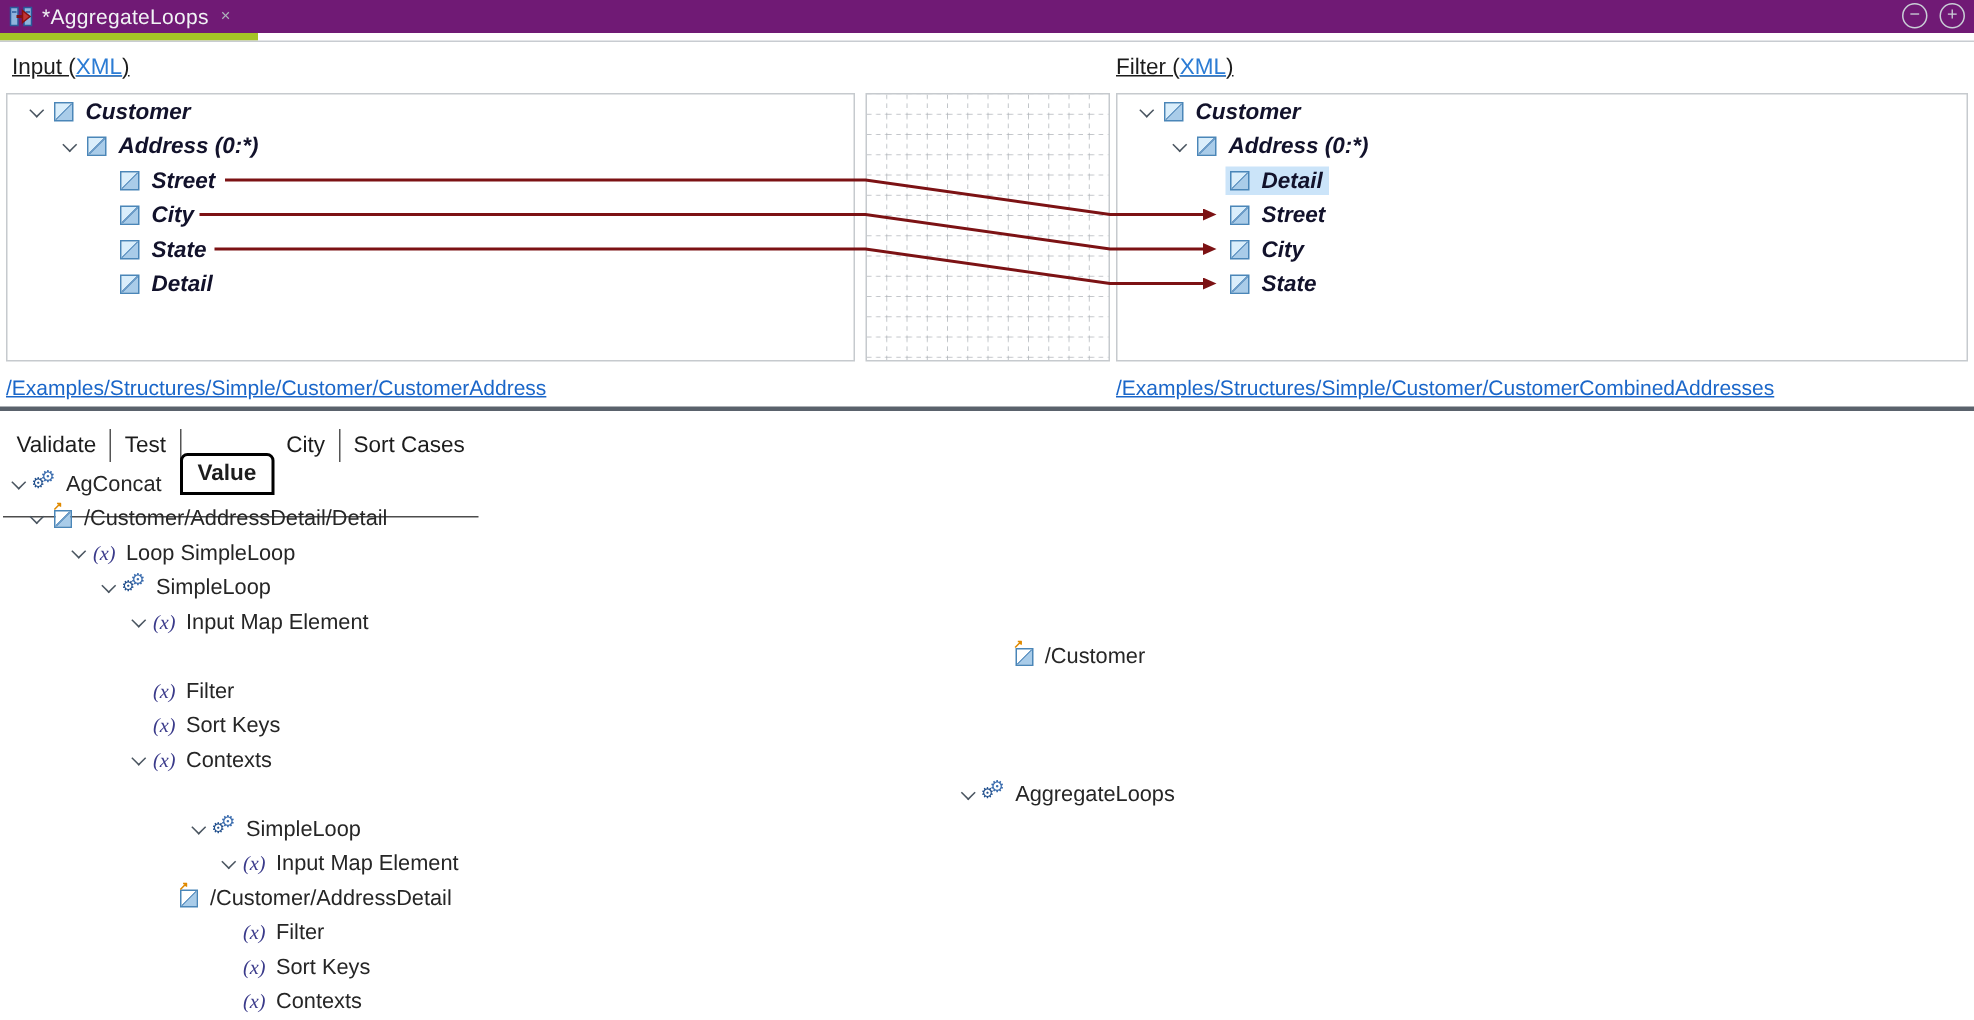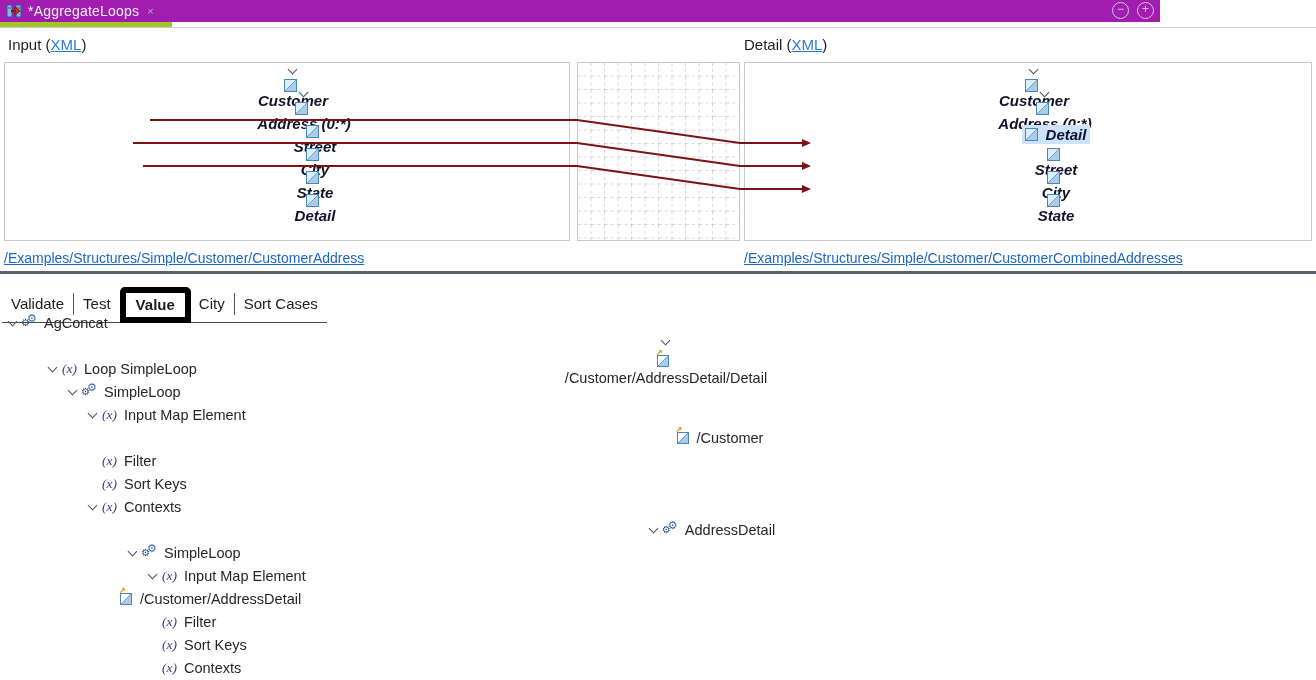--- a/index.html
+++ b/index.html
@@ -1,76 +1,76 @@
 <!DOCTYPE html>
 <html><head>
 <meta charset="utf-8">
 <style>
   * { margin:0; padding:0; box-sizing:border-box; }
   html,body { width:1316px; height:680px; overflow:hidden; background:#fff;
     font-family:"Liberation Sans", sans-serif; color:#1c1c1c; }
 
   
-  .titlebar { position:absolute; left:0; top:0; width:1160px; height:22px; background:#a21caf; }
+  .titlebar { position:absolute; left:0; top:0; width:1316px; height:22px; background:#701a75; }
   .titlebar-hairline { position:absolute; left:0; top:27px; width:1316px; height:1px; background:#c8ccd1; }
   .doc-tab { position:absolute; left:0; top:0; width:172px; height:22px; display:flex; align-items:center;
     padding:0 6px; gap:6px; cursor:pointer; }
   .doc-tab-title { color:#f1f3f5; font-size:14px; letter-spacing:.2px; }
   .doc-tab-close { color:#aeb4bb; font-size:11px; margin-left:2px; }
   .tab-underline { position:absolute; left:0; top:22px; width:172px; height:5px; background:#a5c426; }
   .win-controls { position:absolute; right:6px; top:2px; display:flex; gap:8px; }
   .win-btn { width:17px; height:17px; border:1.5px solid #c9ced6; border-radius:50%; color:#c9ced6;
     font-size:12px; line-height:13px; text-align:center; cursor:pointer; }
 
   
-  .pane-header { position:absolute; top:36px; font-size:15px; }
+  .pane-header { position:absolute; top:36px; font-size:15px;text-decoration:underline; }
   .pane-header.in { left:8px; }
   .pane-header.out { left:744px; }
   .xml-link { color:#2c7cd4; text-decoration:underline; cursor:pointer; }
 
   
   .panel { position:absolute; top:62px; height:179px; border:1px solid #c6cace; background:#fff; }
   .panel.input  { left:4px;   width:566px; }
   .panel.grid   { left:577px; width:163px; }
   .panel.output { left:744px; width:568px; }
   .grid-svg { display:block; width:100%; height:100%; }
 
   
-  .schema-row { display:flex; align-items:center; height:23px; font-size:15px; font-weight:bold; font-style:italic; color:#12122b;flex-direction:column; }
+  .schema-row { display:flex; align-items:center; height:23px; font-size:15px; font-weight:bold; font-style:italic; color:#12122b; }
   .lvl0 { padding-left:12px; } .lvl1 { padding-left:34px; } .lvl2 { padding-left:56px; }
   .chev { width:16px; height:16px; position:relative; flex:0 0 16px; cursor:pointer; }
   .chev::before { content:""; position:absolute; left:4px; top:3px; width:6px; height:6px;
     border-right:1.6px solid #4a5560; border-bottom:1.6px solid #4a5560; transform:rotate(45deg); }
   .chev-spacer { width:16px; flex:0 0 16px; }
   .elem-icon { width:13px; height:13px; flex:0 0 13px; margin:0 8px 0 3px; border:1px solid #4a86b8;
     background:linear-gradient(135deg,#daeefb 46%,#6d9dc8 46% 54%,#a9cce9 54%); }
   .row-content { display:flex; align-items:center; padding:1px 4px 1px 0; }
   .row-content.selected { background:#cbe4f9; }
   .row-content.selected .elem-icon { margin-left:3px; }
 
   
   .map-overlay { position:absolute; left:0; top:0; width:1316px; height:680px; pointer-events:none; z-index:5; }
 
   
   .struct-link { position:absolute; top:250px; font-size:14px; color:#1a66c9; text-decoration:underline; cursor:pointer; }
   .struct-link.in { left:4px;text-align:center; } .struct-link.out { left:744px; }
   .splitter { position:absolute; left:0; top:271px; width:1316px; height:3px; background:#5a626c; }
 
   
-  .tabstrip { position:absolute; left:2px; top:286px; display:inline-flex; align-items:center;
+  .tabstrip { position:absolute; left:2px; top:286px; display:inline-flex; align-items:flex-start;
     border-bottom:1px solid #4c4c4c; }
   .tab { font-size:15px; padding:2px 9px 3px; border-right:1px solid #555; cursor:pointer; }
   .tab:last-child { border-right:none; }
-  .tab.selected { font-weight:bold; border:6px solid #000000; border-radius:5px 5px 0 0;
-    padding:3px 10px 4px; margin:0 -1px; background:#fff; position:relative; top:1px; }
+  .tab.selected { font-weight:bold; border:2px solid #000000; border-radius:5px 5px 0 0;
+    padding:3px 10px 4px; margin:15px -1px; background:#fff; position:relative; top:1px; }
 
   
   .value-tree { position:absolute; left:0; top:311px; width:1316px; }
   .vrow { display:flex; align-items:center; height:23px; font-size:14.5px; color:#262626; }
-  .vl0{padding-left:4px;} .vl1{padding-left:16px;flex-direction:column;} .vl2{padding-left:44px;} .vl3{padding-left:64px;}
+  .vl0{padding-left:4px;} .vl1{padding-left:16px;} .vl2{padding-left:44px;} .vl3{padding-left:64px;}
   .vl4{padding-left:84px;} .vl5{padding-left:104px;justify-content:center;} .vl6{padding-left:124px;} .vl7{padding-left:144px;} .vl8{padding-left:100px;}
   .vchev { width:18px; flex:0 0 18px; height:16px; position:relative; cursor:pointer; }
   .vchev::before { content:""; position:absolute; left:5px; top:3px; width:6px; height:6px;
     border-right:1.5px solid #4a5560; border-bottom:1.5px solid #4a5560; transform:rotate(45deg); }
   .vchev-spacer { width:18px; flex:0 0 18px; }
   .vicon { flex:0 0 18px; width:18px; margin-right:4px; display:flex; align-items:center; }
 
   .gears-icon { position:relative; width:16px; height:15px; }
   .gears-icon .g1 { position:absolute; left:-1px; top:3px; font-size:10px; color:#1f4e8c; line-height:10px;}
   .gears-icon .g2 { position:absolute; left:5px; top:-2px; font-size:11px; color:#3a6cae; line-height:11px;}
@@ -104,21 +104,21 @@
     <div class="win-btn">+</div>
   </div>
 </div>
 <div class="tab-underline"></div>
 <div class="titlebar-hairline"></div>
 
 <div class="pane-header in">
   <span>Input (</span><span class="xml-link">XML</span><span>)</span>
 </div>
 <div class="pane-header out">
-  <span>Detail (</span><span class="xml-link">XML</span><span>)</span>
+  <span>Filter (</span><span class="xml-link">XML</span><span>)</span>
 </div>
 
 <div class="panel input">
   <div class="schema-row lvl0">
     <span class="chev"></span>
     <span class="elem-icon"></span>
     <span class="ti" style="font-style:italic">Customer</span>
   </div>
   <div class="schema-row lvl1">
     <span class="chev"></span>
@@ -297,21 +297,21 @@
   </div>
 
   <div class="vrow vl5">
     <span class="vchev"></span>
     <span class="vicon">
         <span class="gears-icon">
           <span class="g1">⚙</span>
           <span class="g2">⚙</span>
         </span>
       </span>
-    <span>AddressDetail</span>
+    <span>AggregateLoops</span>
   </div>
 
   <div class="vrow vl6">
     <span class="vchev"></span>
     <span class="vicon">
         <span class="gears-icon">
           <span class="g1">⚙</span>
           <span class="g2">⚙</span>
         </span>
       </span>

